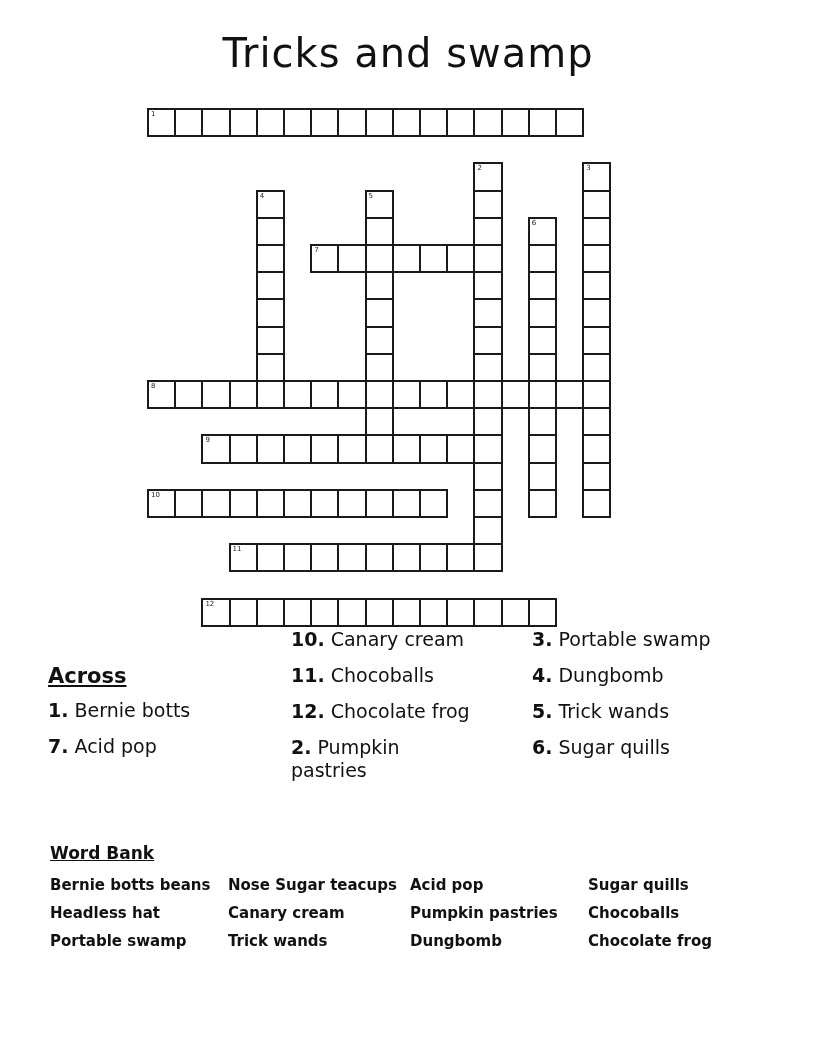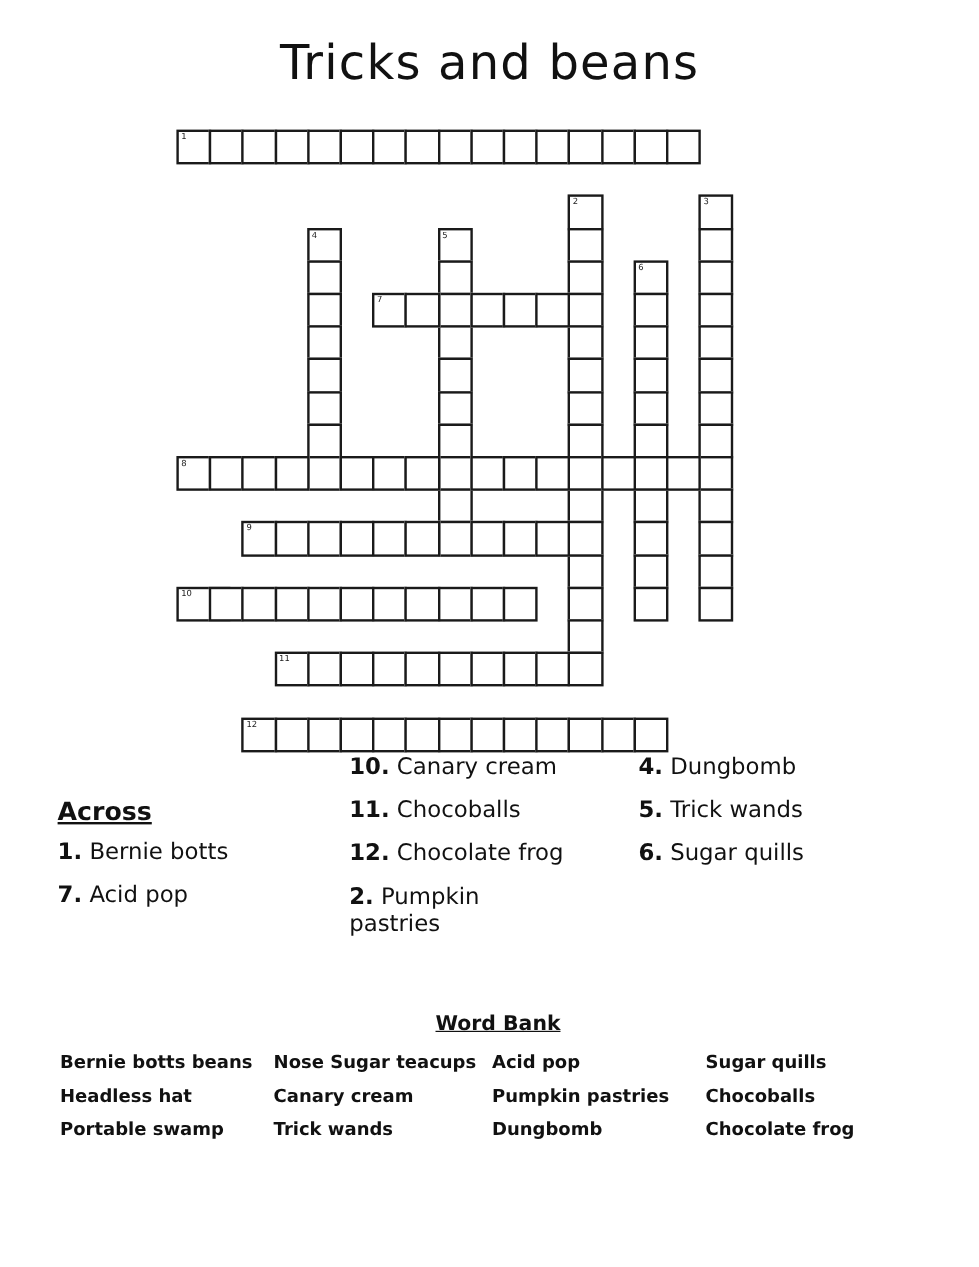--- a/index.html
+++ b/index.html
@@ -61,38 +61,37 @@
   .wordbank {
     position: absolute;
     left: 50px; top: 843px;
     width: 730px;
   }
   .wb-header {
     font-size: 17px;
     font-weight: bold;
     text-decoration: underline;
     margin: 0 0 14px 0;
-    text-align: center;
   }
   .wb-grid {
     display: grid;
     grid-template-columns: 178px 182px 178px auto;
   }
   .wb-item {
     font-size: 15px;
     line-height: 17px;
     margin: 0 0 11px 0;
     white-space: nowrap;
     font-weight: bold;
   }
 </style>
 </head>
 <body>
 
-<h1 class="title">Tricks and beans</h1>
+<h1 class="title">Tricks and swamp</h1>
 
 <div id="grid">
     <div class="cell" style="left: 0px; top: 0px; width: 29.2px; height: 29.2px;">
       <span class="num">1</span>
     </div>
     <div class="cell" style="left: 27.2px; top: 0px; width: 29.2px; height: 29.2px;"></div>
     <div class="cell" style="left: 54.4px; top: 0px; width: 29.2px; height: 29.2px;"></div>
     <div class="cell" style="left: 81.6px; top: 0px; width: 29.2px; height: 29.2px;"></div>
     <div class="cell" style="left: 108.8px; top: 0px; width: 29.2px; height: 29.2px;"></div>
     <div class="cell" style="left: 136px; top: 0px; width: 29.2px; height: 29.2px;"></div>
@@ -252,20 +251,21 @@
       <p class="clue-line"><span class="clue-num">1.</span> Bernie botts</p>
       <p class="clue-line"><span class="clue-num">7.</span> Acid pop</p>
     </div>
   <div class="clue-col" style="left:291px;">
       <p class="clue-line"><span class="clue-num">10.</span> Canary cream</p>
       <p class="clue-line"><span class="clue-num">11.</span> Chocoballs</p>
       <p class="clue-line"><span class="clue-num">12.</span> Chocolate frog</p>
       <p class="clue-line wrap"><span class="clue-num">2.</span> Pumpkin pastries</p>
     </div>
   <div class="clue-col" style="left:532px;">
+      <p class="clue-line"><span class="clue-num">3.</span> Portable swamp</p>
       <p class="clue-line"><span class="clue-num">4.</span> Dungbomb</p>
       <p class="clue-line"><span class="clue-num">5.</span> Trick wands</p>
       <p class="clue-line"><span class="clue-num">6.</span> Sugar quills</p>
     </div>
 </div>
 
 <div class="wordbank">
   <p class="wb-header">Word Bank</p>
   <div class="wb-grid">
       <p class="wb-item">Bernie botts beans</p>

